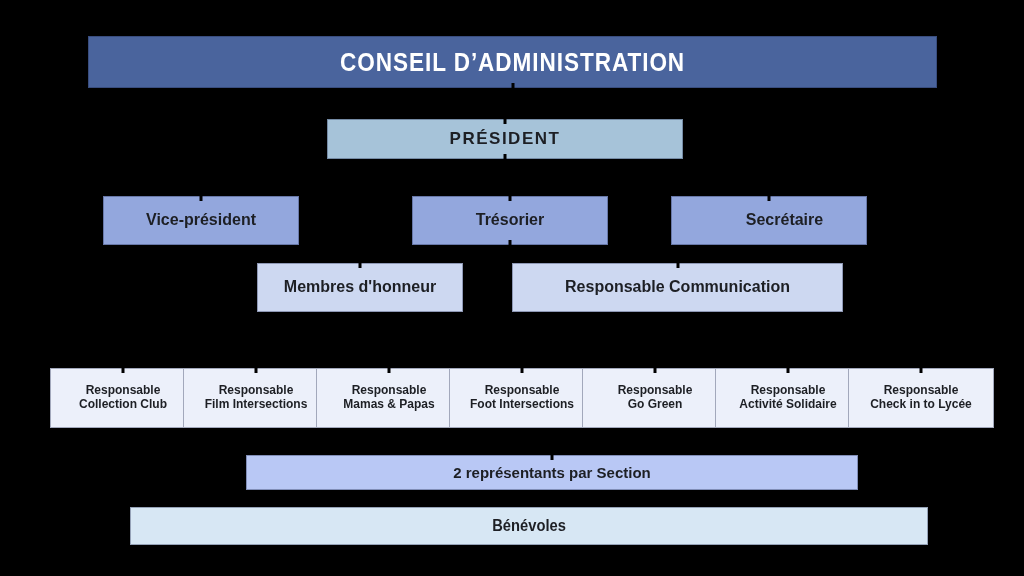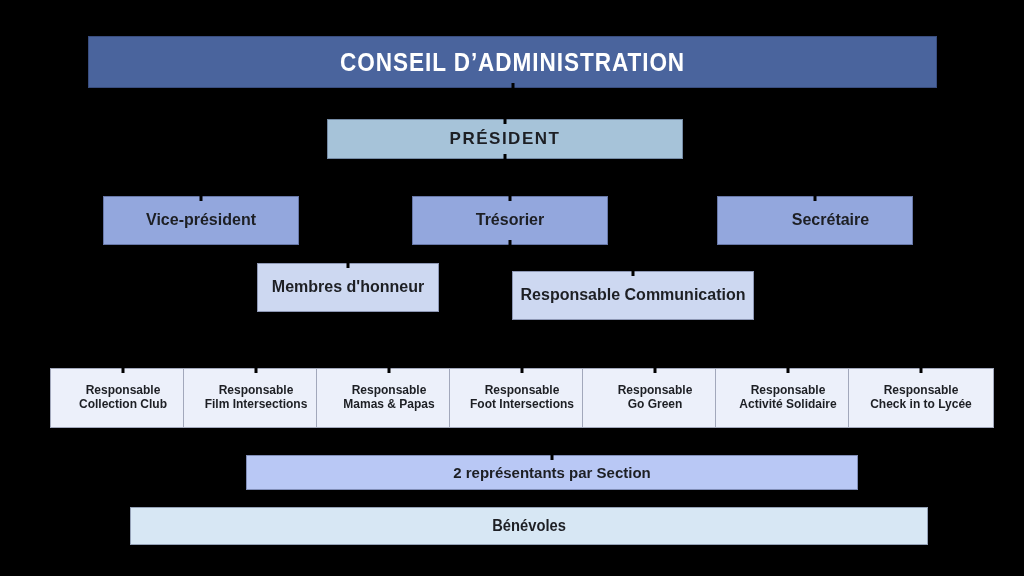--- a/index.html
+++ b/index.html
@@ -37,28 +37,28 @@
     font-size: 17px;
     letter-spacing: 1.5px;
   }
   .officer {
     top: 196px; width: 196px; height: 49px;
     background: #93a7dd;
     font-size: 16px;
   }
   .officer.vice { left: 103px; }
   .officer.tresorier { left: 412px; }
-  .officer.secretaire { left: 717px; padding-left: 31px; }
+  .officer.secretaire { left: 671px; padding-left: 31px; }
   .lvl3 {
     top: 263px; height: 49px;
     background: #cdd8f1;
     font-size: 16px;
   }
-  .lvl3.membres { left: 257px; width: 182px; }
-  .lvl3.comm { left: 512px; width: 242px; margin-top: 8px; }
+  .lvl3.membres { left: 257px; width: 206px; }
+  .lvl3.comm { left: 512px; width: 331px; }
   .resp {
     top: 368px; width: 146px; height: 60px;
     background: #ecf0fa;
     font-size: 12px;
     flex-direction: column;
   }
   .resp .l1, .resp .l2 { display: block; }
   .reps {
     left: 246px; top: 455px; width: 612px; height: 35px;
     background: #b9c8f5;

